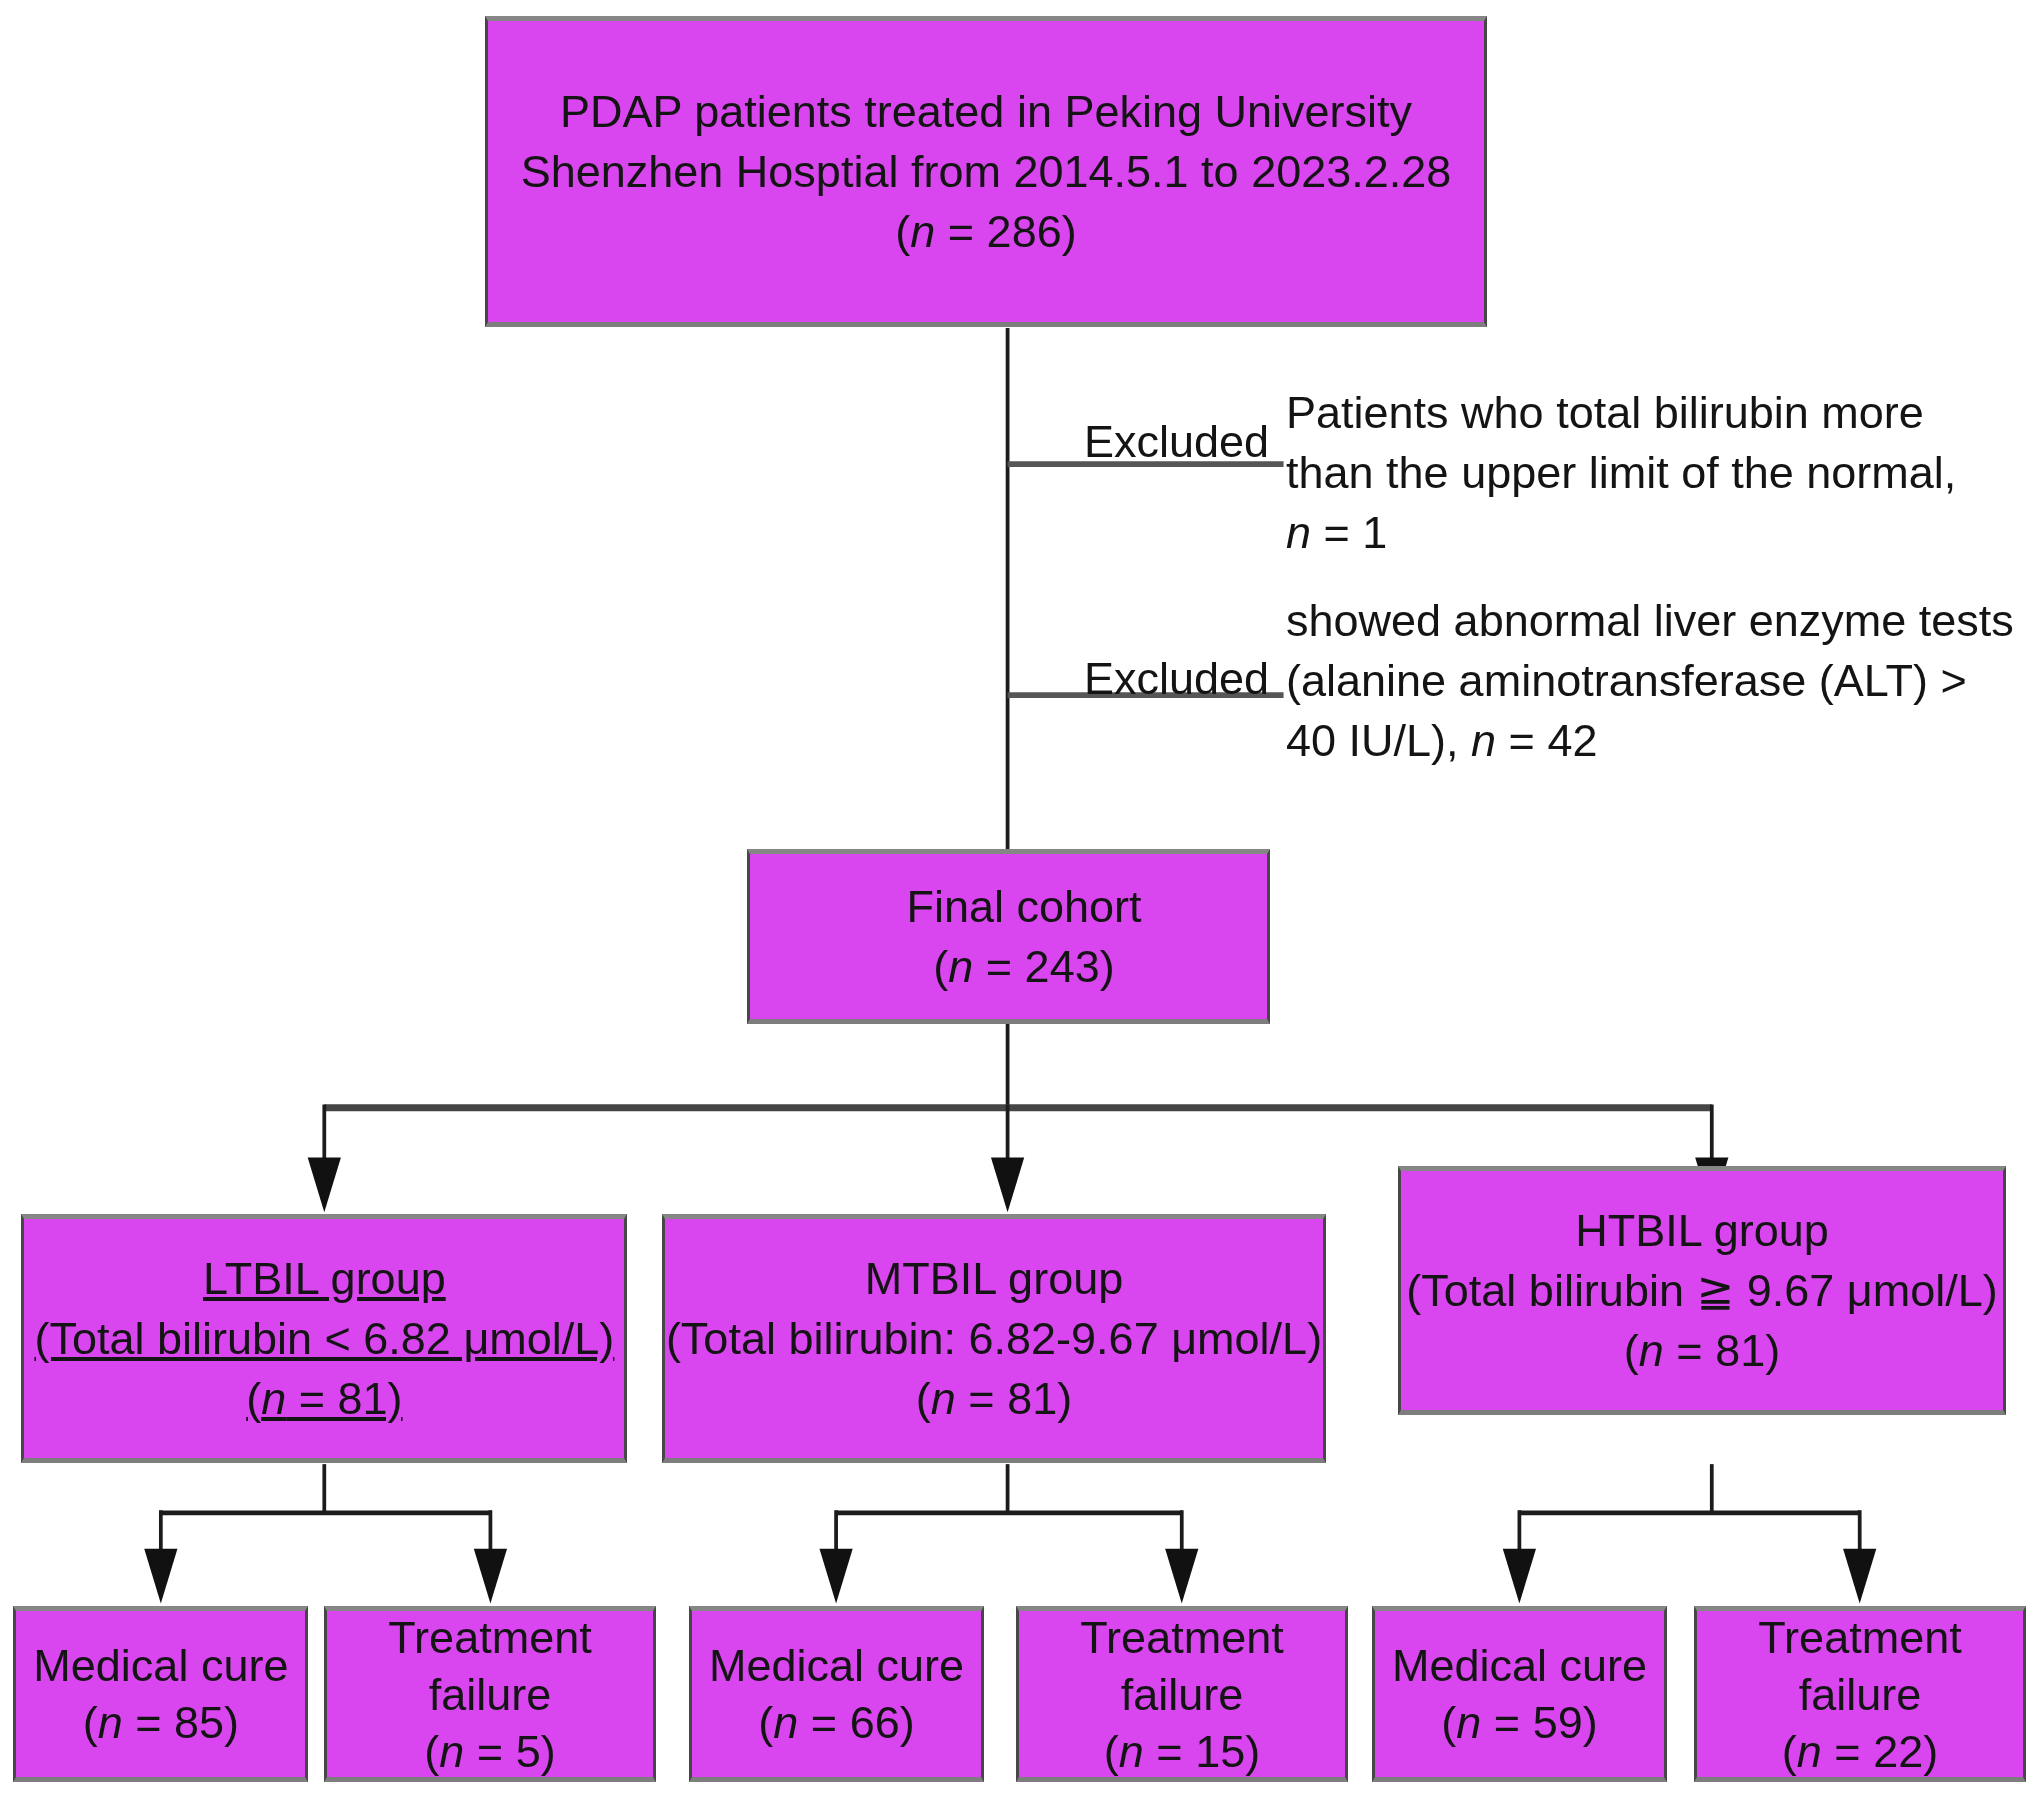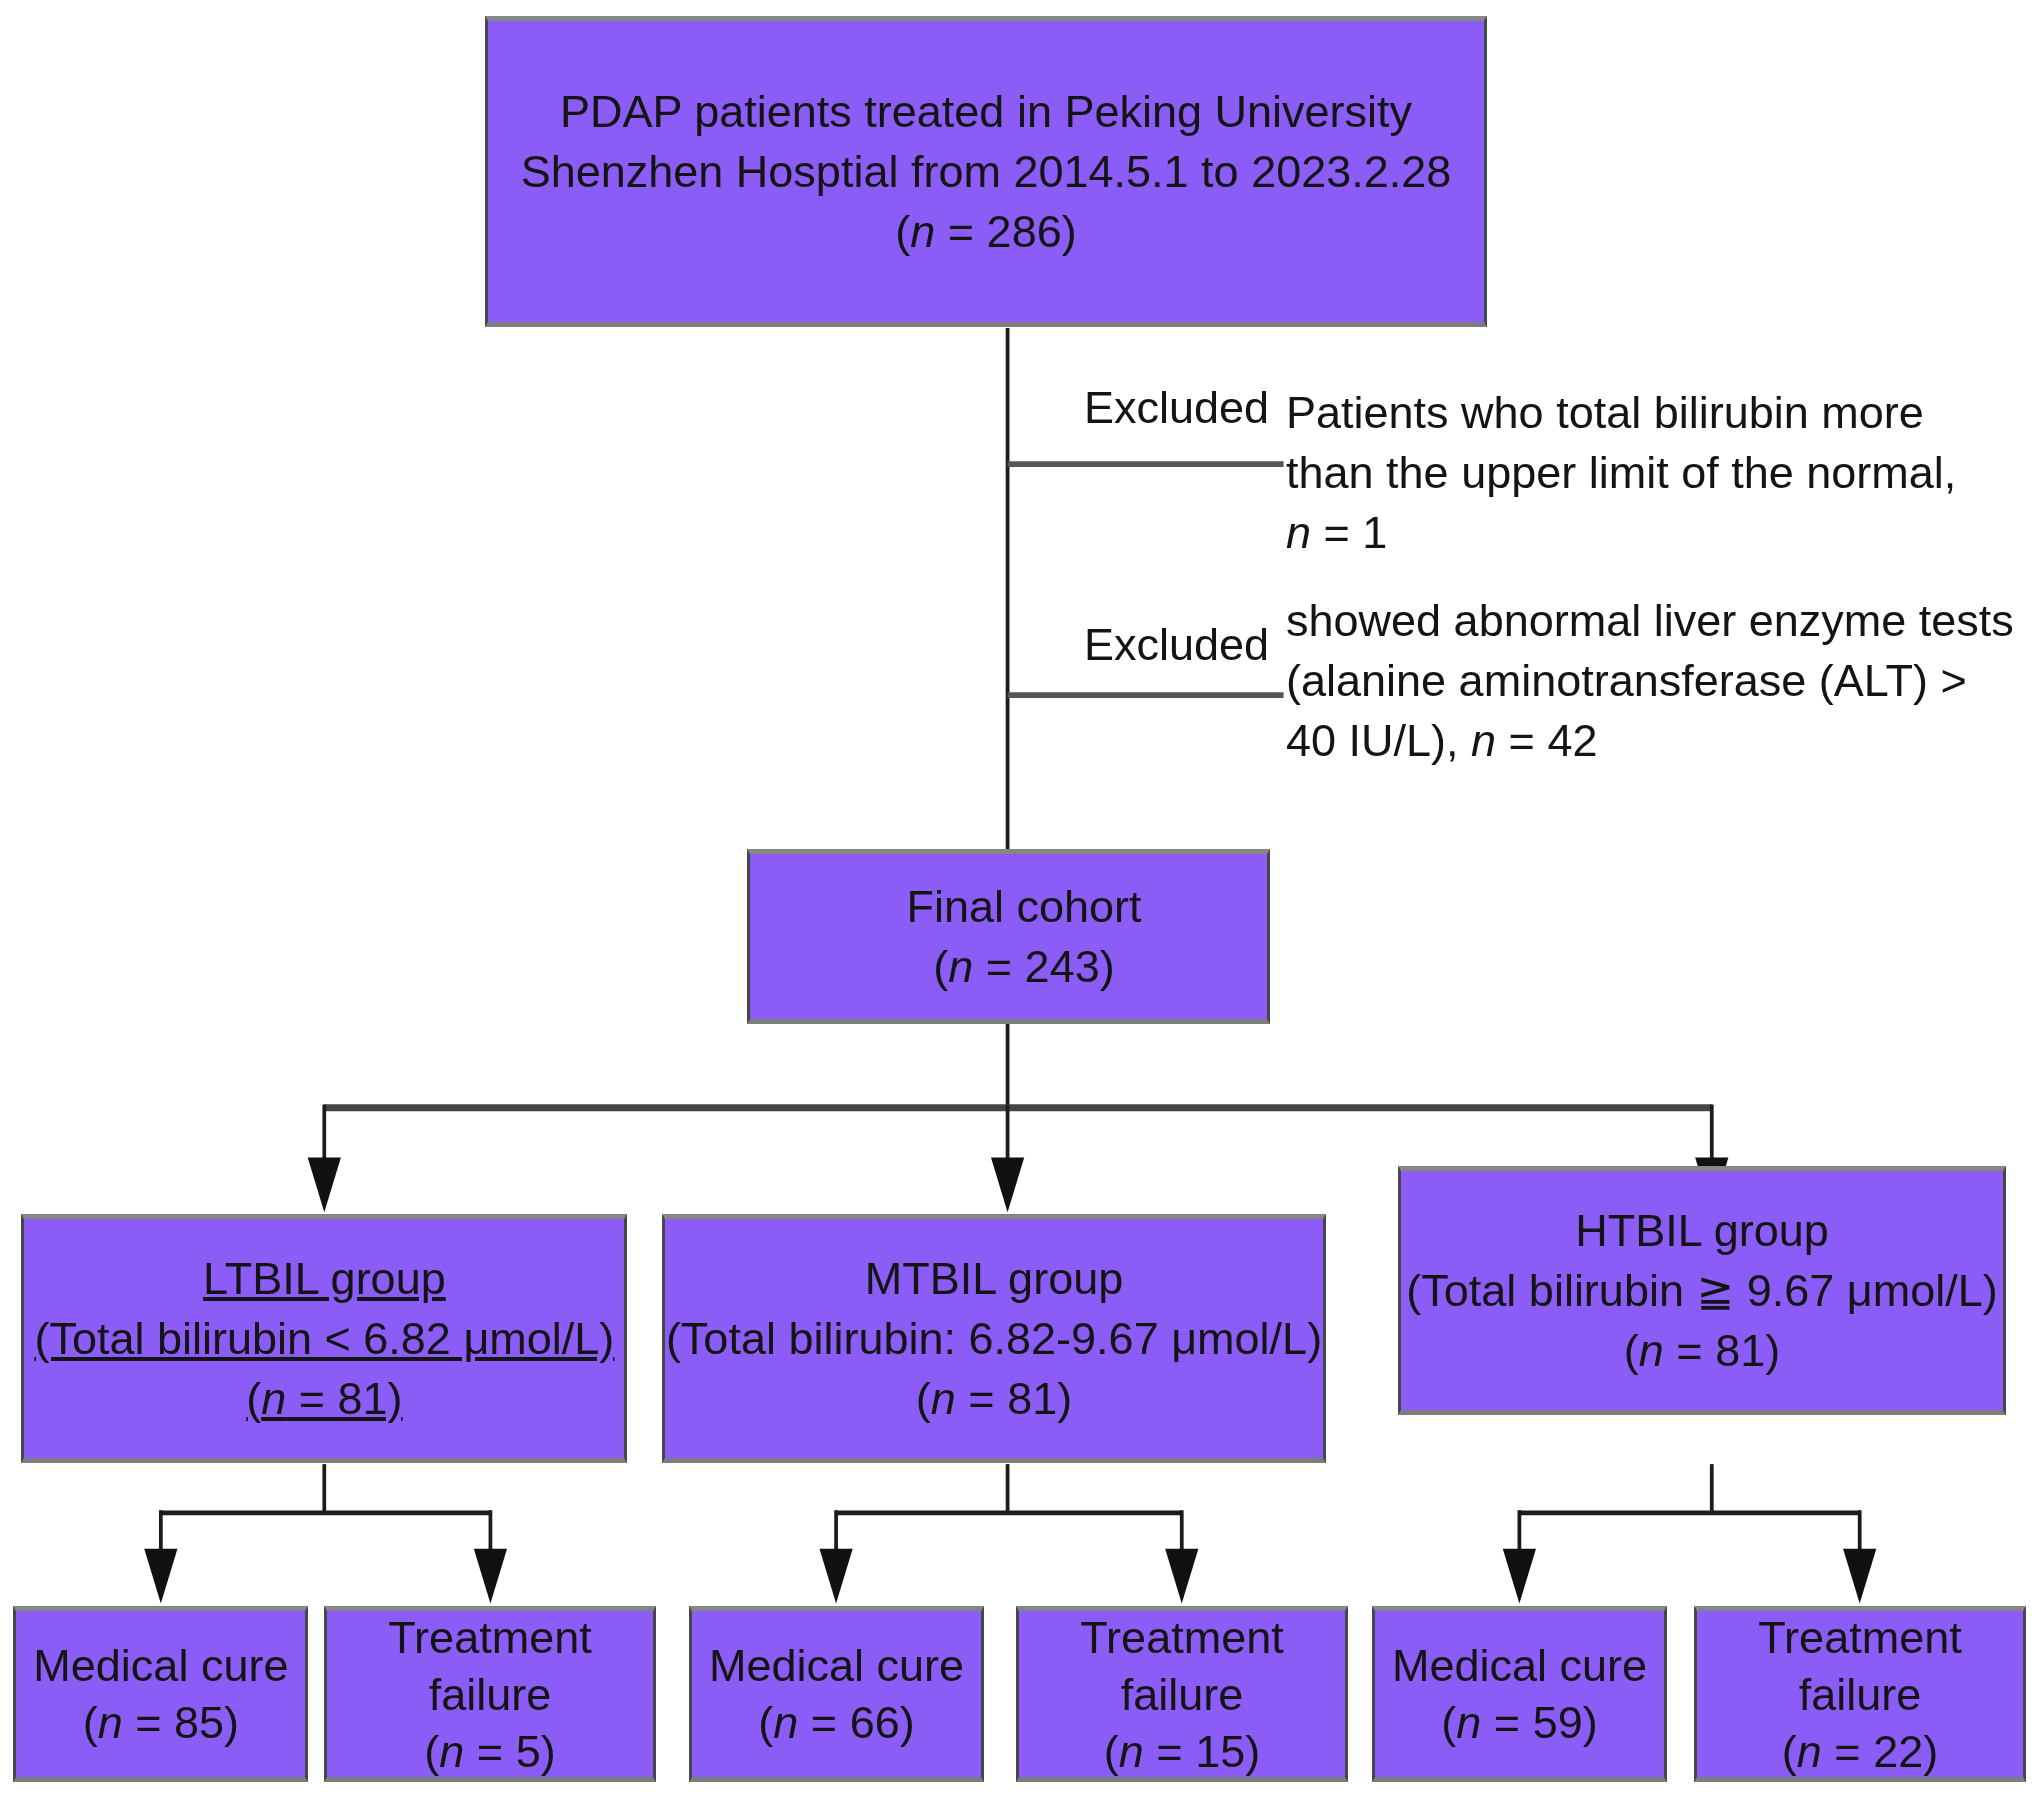--- a/index.html
+++ b/index.html
@@ -7,34 +7,34 @@
     width: 2035px; height: 1798px;
     background: #ffffff;
     font-family: "Liberation Sans", "DejaVu Sans", sans-serif;
     color: #141414;
   }
   #canvas { position: relative; width: 2035px; height: 1798px; overflow: hidden; background: #ffffff; }
   #wires { position: absolute; left: 0; top: 0; }
   .box {
     position: absolute;
     box-sizing: border-box;
-    background: #8b5cf6;
+    background: #d946ef;
     border-left: 3.2px solid #474747;
     border-right: 3.2px solid #474747;
     border-top: 5.4px solid #868686;
     border-bottom: 5.4px solid #7d7d7d;
     display: flex;
     align-items: center;
     justify-content: center;
     text-align: center;
   }
   .lines { font-size: 45px; line-height: 60px; white-space: nowrap; }
   .box-outcome .lines { line-height: 57px; }
   .it { font-style: italic; }
-  .lbl { position: absolute; font-size: 45px; line-height: 60px; }
+  .lbl { position: absolute; font-size: 45px; line-height: 60px; margin-top: 34px; }
   .sideText { position: absolute; font-size: 45px; line-height: 60px; text-align: left; }
 </style>
 </head>
 <body>
 
 <div id="canvas">
 
   <svg id="wires" width="2035" height="1798" viewBox="0 0 3797 3355">
     <g stroke="#1c1c1c" stroke-width="7" fill="none">
       <line x1="1880" y1="612" x2="1880" y2="1585"></line>

